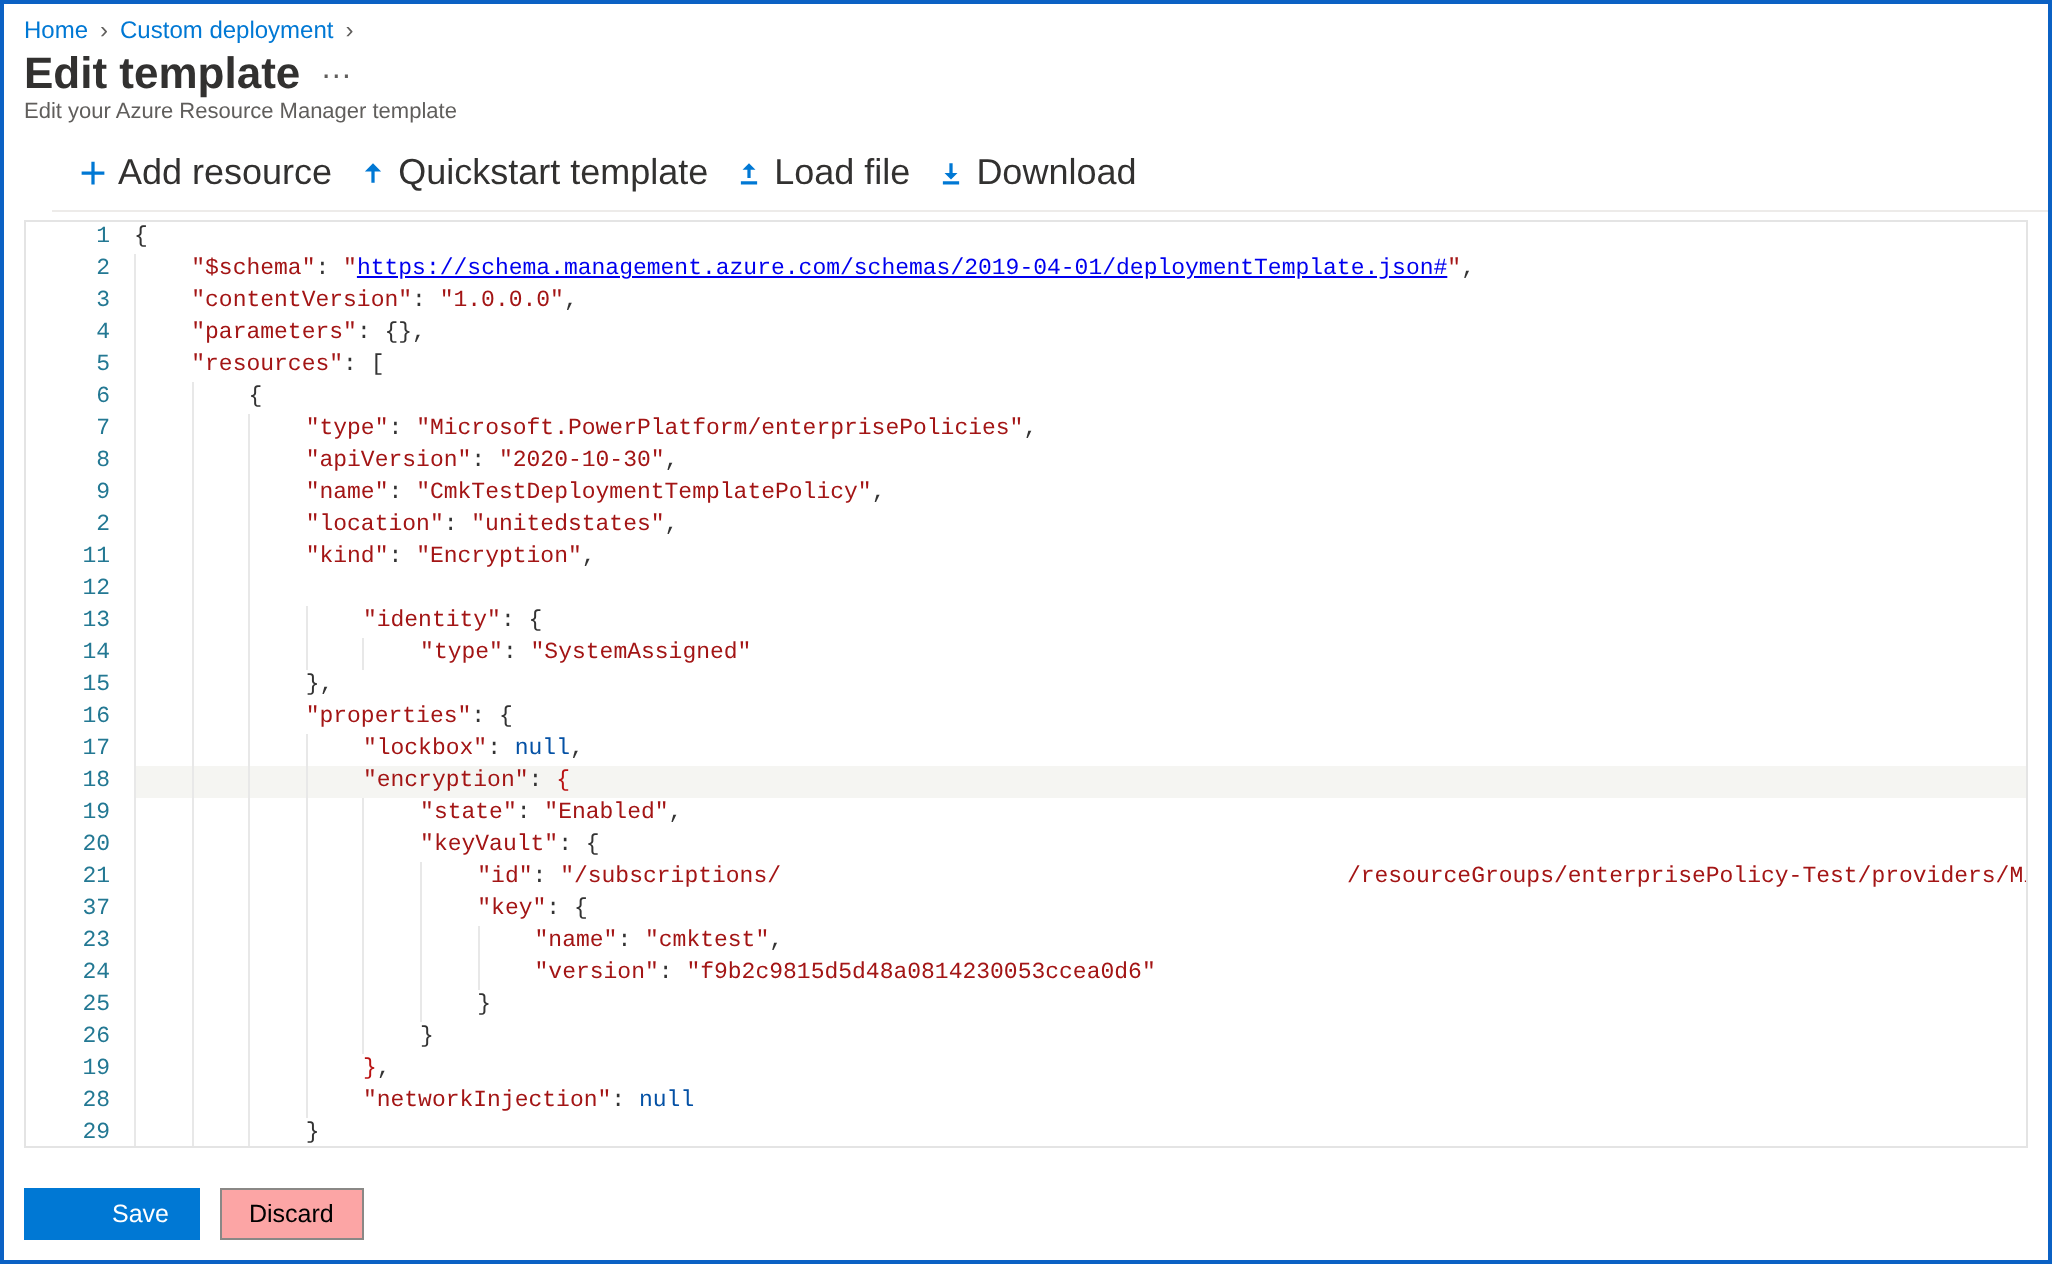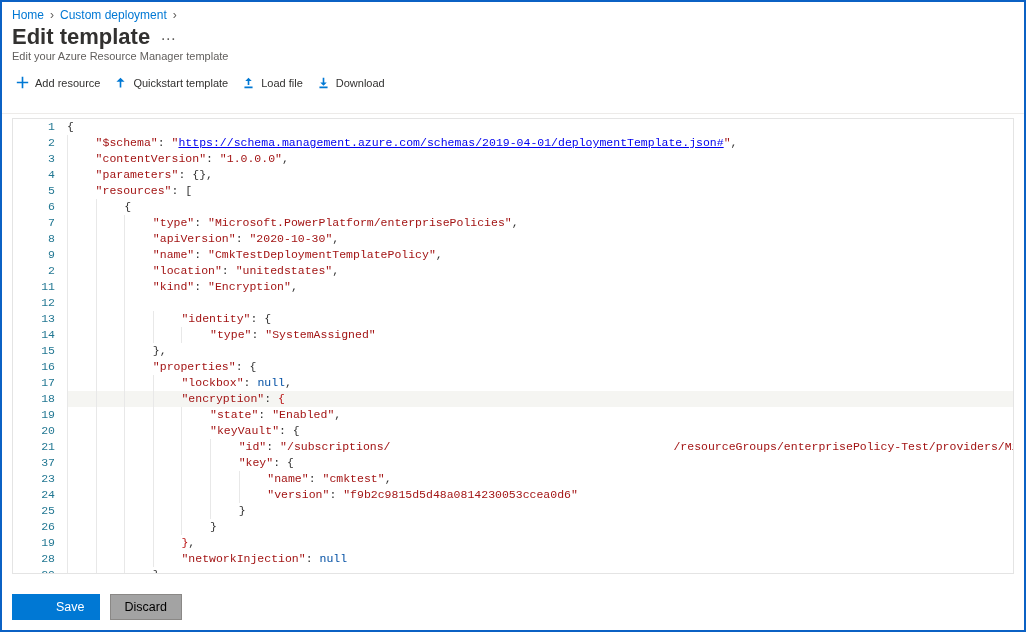--- a/index.html
+++ b/index.html
@@ -58,24 +58,25 @@
   }
   .subtitle {
     padding: 0 10px 8px 10px;
     font-size: 11px;
     color: #605e5c;
   }
   .toolbar {
     display: flex;
     align-items: center;
     gap: 14px;
-    padding: 6px 10px 24px 14px;
-    font-size: 11px;
+    padding: 6px 10px 8px 14px;
+    font-size: 18px;
     color: #323130;
     border-bottom: 1px solid #edebe9;
+    margin-left: 24px;
   }
   .tool-btn {
     display: inline-flex;
     align-items: center;
     gap: 6px;
     cursor: pointer;
     color: #323130;
   }
   .tool-btn .icon {
     color: #0078d4;
@@ -140,21 +141,21 @@
   .footer {
     display: flex;
     gap: 10px;
     padding: 10px;
     border-top: 0;
   }
   .btn {
     font-size: 12.5px;
     padding: 5px 14px;
     border: 1px solid #8a8886;
-    background: #a3a3a3;
+    background: #fca5a5;
     cursor: pointer;
     font-family: inherit;
     min-width: 60px;
   }
   .btn.primary {
     background: #0078d4;
     color: #ffffff;
     border-color: #0078d4;
     padding-left: 43px;
   }

